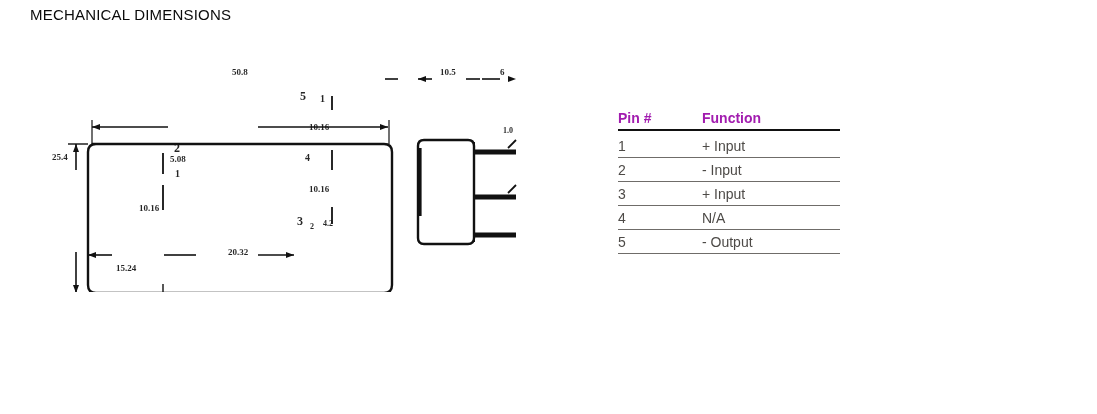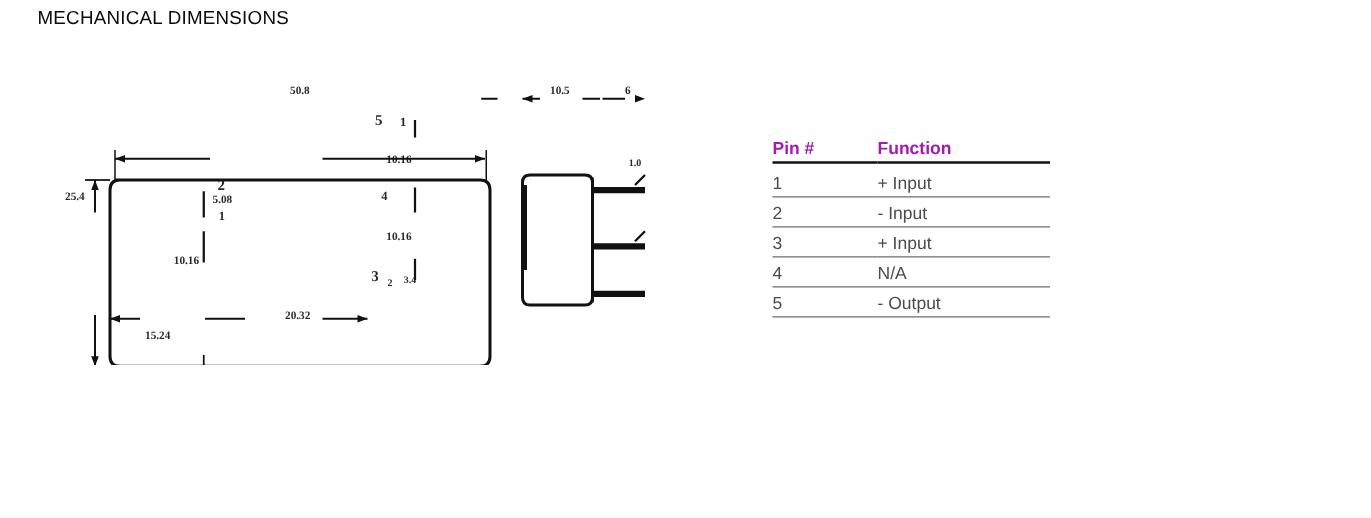--- a/index.html
+++ b/index.html
@@ -214,21 +214,21 @@
   <div class="dim sm blur" style="left:309px; top:71px;">10.16</div>
 
   <div class="dim pin-s blur" style="left:305px; top:101px;">4</div>
 
   <div class="dim sm blur" style="left:309px; top:133px;">10.16</div>
 
   <div class="dim pin blur" style="left:297px; top:163px;">3</div>
 
   <div class="dim xs blur" style="left:310px; top:171px;">2</div>
 
-  <div class="dim xs blur" style="left:323px; top:168px;">3.4</div>
+  <div class="dim xs blur" style="left:323px; top:168px;">4.2</div>
 
   <div class="dim sm blur" style="left:116px; top:196px;margin-top:16px;">15.24</div>
 
   <div class="dim sm blur" style="left:228px; top:196px;">20.32</div>
 
   <div class="dim sm blur" style="left:440px; top:16px;">10.5</div>
 
   <div class="dim sm blur" style="left:500px; top:16px;">6</div>
 
   <div class="dim xs blur" style="left:503px; top:75px;">1.0</div>

